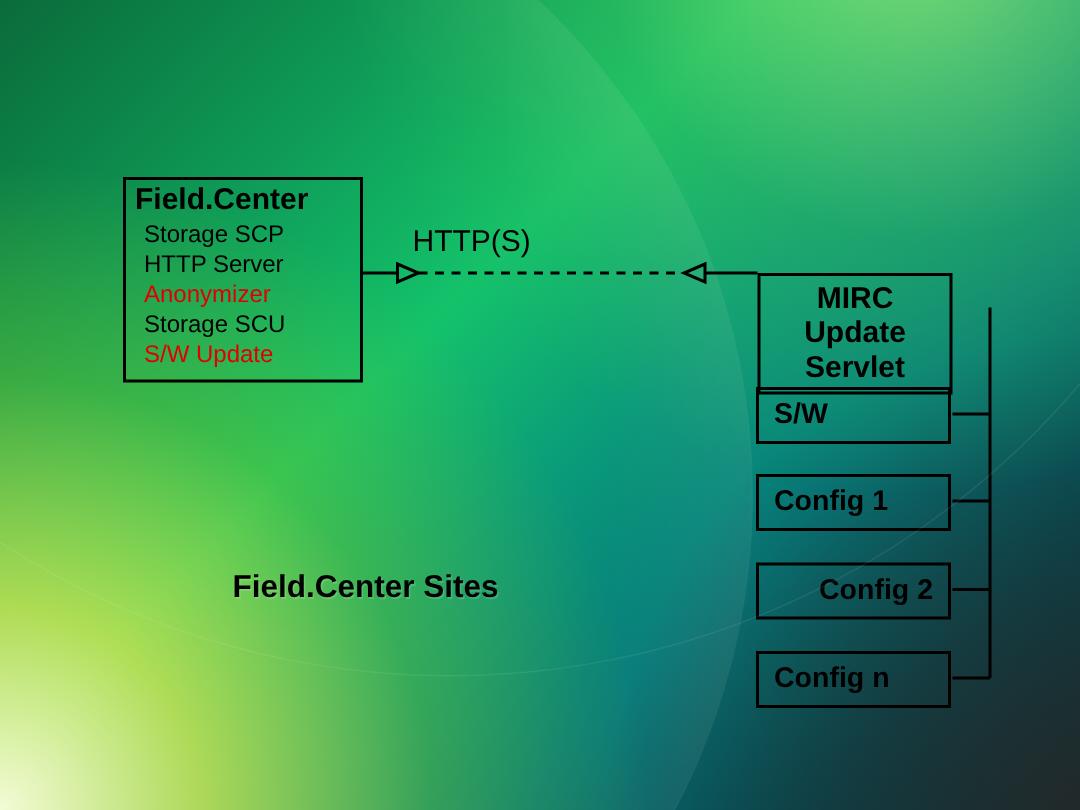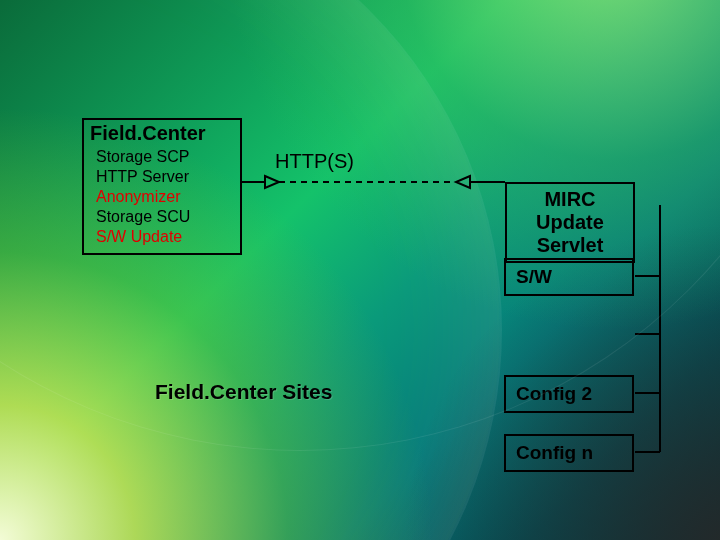--- a/index.html
+++ b/index.html
@@ -102,21 +102,21 @@
 
   .smallbox {
     left: 504px;
     width: 130px;
     font-size: 19px;
     text-align: left;
     padding: 6px 10px;
   }
   .sw      { top: 258px; }
   .config1 { top: 316px; }
-  .config2 { top: 375px; }
+  .config2 { top: 375px; text-align: right; }
   .confign { top: 434px; }
 
   .siteslabel {
     position: absolute;
     left: 155px;
     top: 380px;
     font-size: 21px;
     font-weight: bold;
     color: #000;
     text-shadow: 1px 1px 0 rgba(255,255,255,0.15);
@@ -148,20 +148,21 @@
 
   <div class="httplabel">HTTP(S)</div>
 
   <div class="box mirc">
     <div>MIRC</div>
     <div>Update</div>
     <div>Servlet</div>
   </div>
 
   <div class="box smallbox sw">S/W</div>
+  <div class="box smallbox config1">Config 1</div>
   <div class="box smallbox config2">Config 2</div>
   <div class="box smallbox confign">Config n</div>
 
   <div class="siteslabel">Field.Center Sites</div>
 
   <svg class="overlay">
 
     <line x1="242" y1="182" x2="265" y2="182" stroke="#000" stroke-width="2"></line>
 
     <polygon points="265,176 279,182 265,188" fill="none" stroke="#000" stroke-width="2" stroke-linejoin="miter"></polygon>

